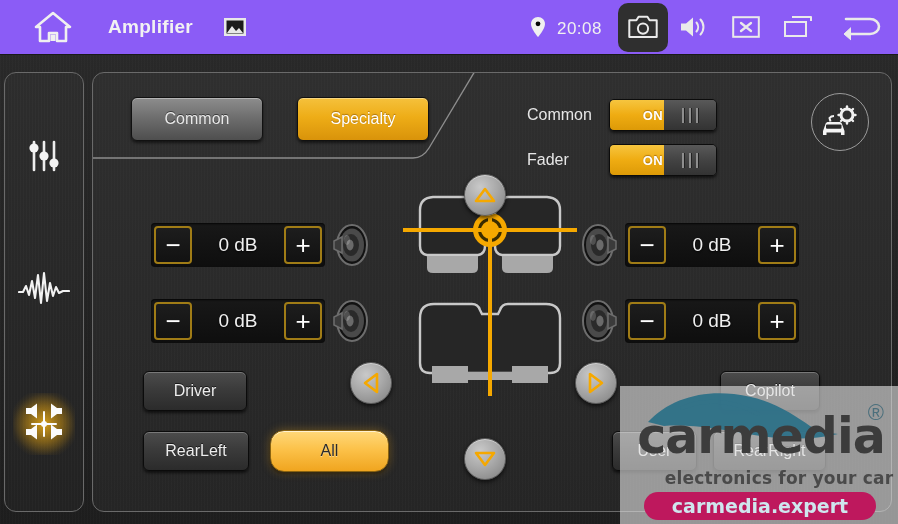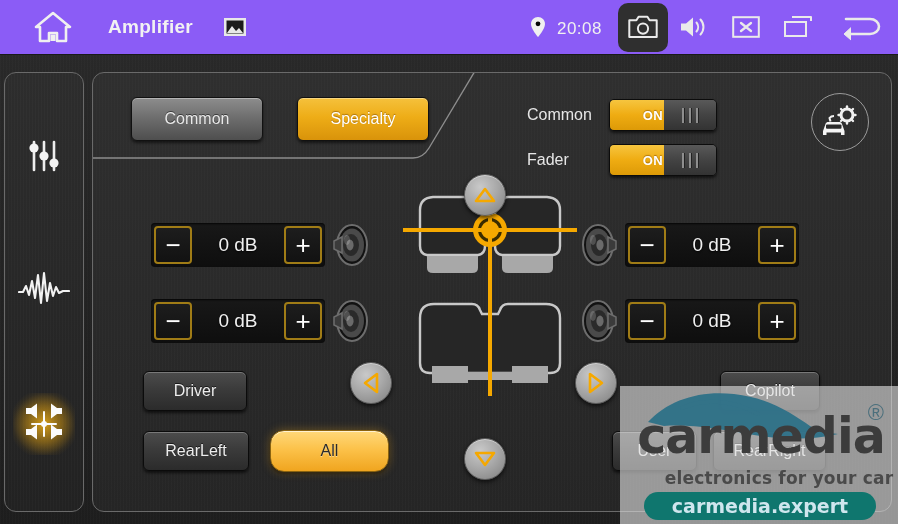--- a/index.html
+++ b/index.html
@@ -170,21 +170,21 @@
   }
   .wm-r { position:absolute; right:14px; top:14px; font-size:22px; color:#4b6f7c; }
   .wm-tag {
     position:absolute; left:0; top:82px; width:278px; text-align:center;
     font-size:17px; font-weight:bold; color:#4a4a4a; letter-spacing:.2px;
     font-family:"DejaVu Sans", sans-serif;
     margin-left:20px;
   }
   .wm-pill {
     position:absolute; left:24px; top:106px; width:232px; height:28px;
-    background:#0f766e; border-radius:14px;
+    background:#be185d; border-radius:14px;
     display:flex; align-items:center; justify-content:center;
     color:#cfe6ee; font-size:19px; font-weight:bold;
     font-family:"DejaVu Sans", sans-serif;
   }
 </style>
 </head>
 <body>
 
 <div class="topbar">
 

